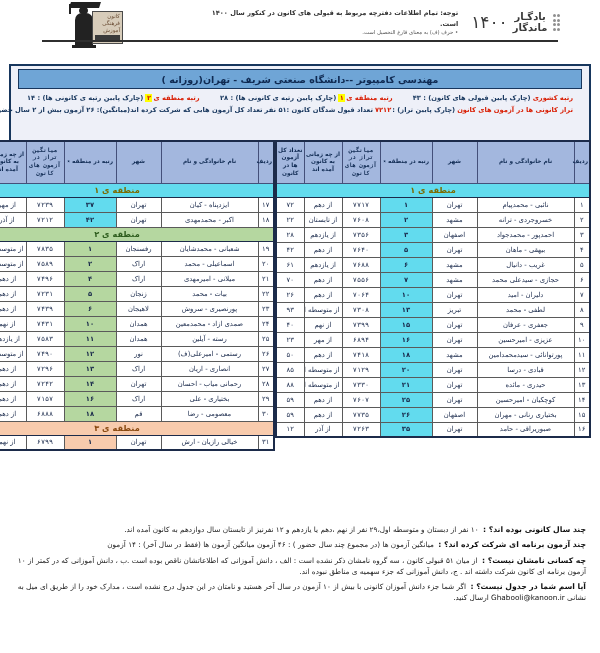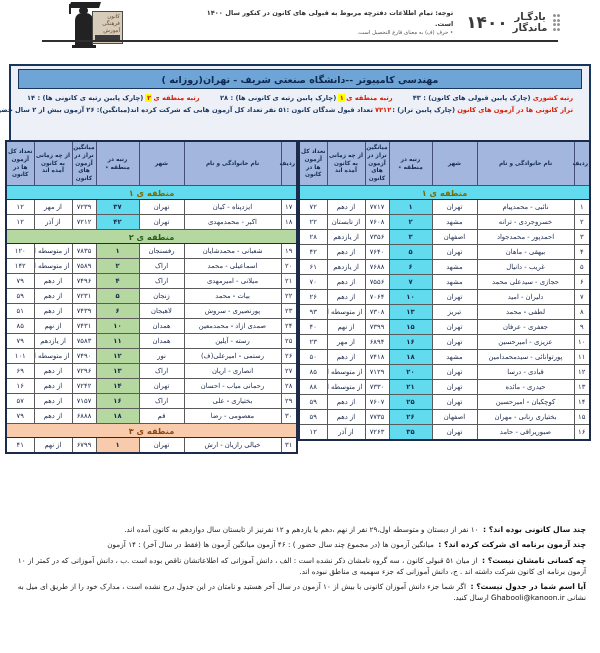--- a/index.html
+++ b/index.html
@@ -22,21 +22,21 @@
   .grad-body  { position:absolute; left:33px; top:12px; width:18px; height:34px; background:#222; border-radius:7px 7px 2px 2px; }
   .grad-base  { position:absolute; left:30px; top:44px; width:24px; height:3px; background:#222; }
   .logo-board { position:absolute; left:50px; top:10px; width:31px; height:33px; background:#d7ccba; border:1px solid #4a4a4a; padding:1px 2px; }
   .logo-board .bl { font-size:5.5px; line-height:1.3; color:#6b4e36; text-align:right; white-space:nowrap; }
   .board-strip { height:5px; background:#3a3a3a; margin-top:1px; }
 
   .brand { position:absolute; top:8px; right:40px; display:flex; direction:rtl; align-items:center; gap:5px; }
   .dots-icon { display:grid; grid-template-columns:3px 3px; grid-auto-rows:3px; gap:1.5px; }
   .dots-icon i { background:#8f8f8f; border-radius:50%; }
   .brand-text { font-weight:bold; color:#3a3a3a; font-size:10px; line-height:1.1; text-align:center; }
-  .brand-year { font-weight:bold; color:#3a3a3a; font-size:17px; line-height:1; }
+  .brand-year { font-weight:normal; color:#3a3a3a; font-size:17px; line-height:1; }
   .brand-notes { margin-right:8px; text-align:right; color:#333; width:260px; }
   .note-main { font-size:6.6px; font-weight:bold; line-height:1.6; }
   .note-sub  { font-size:5.4px; color:#555; line-height:1.4; }
 
   
   .report { position:absolute; top:64px; left:9px; right:9px; height:92px;
             border:2px solid #17365d; background:#eef0f8; }
   .title-bar { margin:3px 7px 2px; border:1.5px solid #17365d; background:var(--title-bar,#6fa5d6);
                color:#0f2a52; font-weight:bold; font-size:9.5px; text-align:center; padding:3.5px 0; }
   .stats-row { display:flex; direction:rtl; justify-content:space-between; align-items:center;
@@ -60,22 +60,22 @@
     border:0.5px solid #44507a; padding:2px 1px; height:42px; vertical-align:middle; text-align:center;
   }
   table.region td {
     font-size:6.8px; color:#18284a; border:0.5px solid #5a5a5a;
     padding:1px 2px; height:15px; text-align:center; vertical-align:middle;
     overflow:hidden; white-space:nowrap;
   }
   .c-no    { width:16px; font-size:6.2px; }
   .c-name  { width:97px; }
   .c-city  { width:45px; }
-  .c-rank  { width:43px; font-weight:bold; }
-  .c-score { width:24px; }
+  .c-rank  { width:52px; font-weight:bold; }
+  .c-score { width:38px;font-family:Liberation Mono, monospace; }
   .c-since { width:38px; font-size:6.2px;margin-left:12px; }
   .c-total { width:28px; }
   td.c-name { text-align:right; padding-right:4px; }
   tr.sec td { font-weight:bold; font-size:8.2px; height:13px; padding:1.5px 0;
               border-top:1px solid #1c2b4a; border-bottom:1px solid #1c2b4a; }
   tr.sec.zone1 td { background:var(--zone1,#62dbee); color:#7c6a00; }
   tr.sec.zone2 td { background:var(--zone2,#b5d7a0); color:#2e5d1e; }
   tr.sec.zone3 td { background:var(--zone3,#f8cbad); color:#8a4a12; }
   tr.data.zone1 td.c-rank { background:var(--zone1,#62dbee); }
   tr.data.zone2 td.c-rank { background:var(--zone2,#b5d7a0); }

